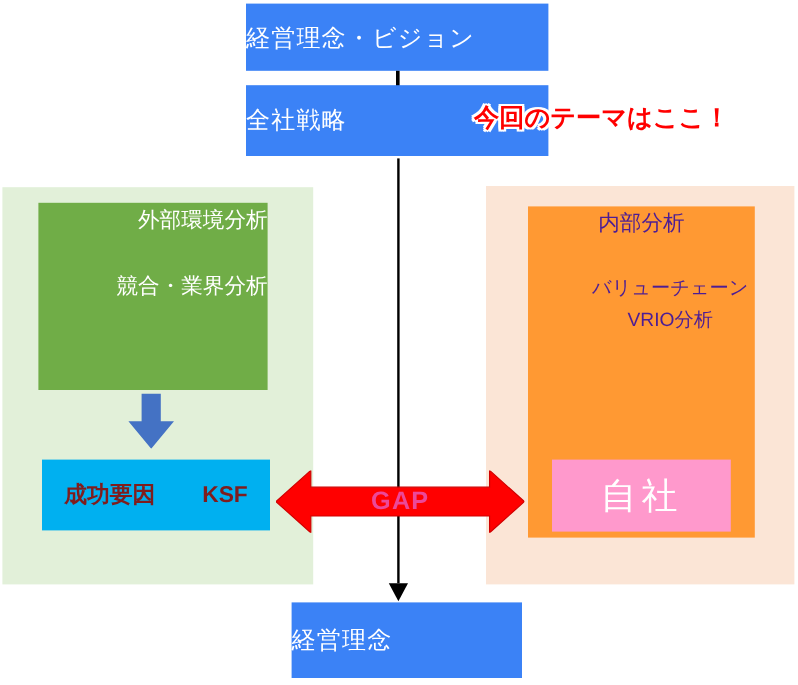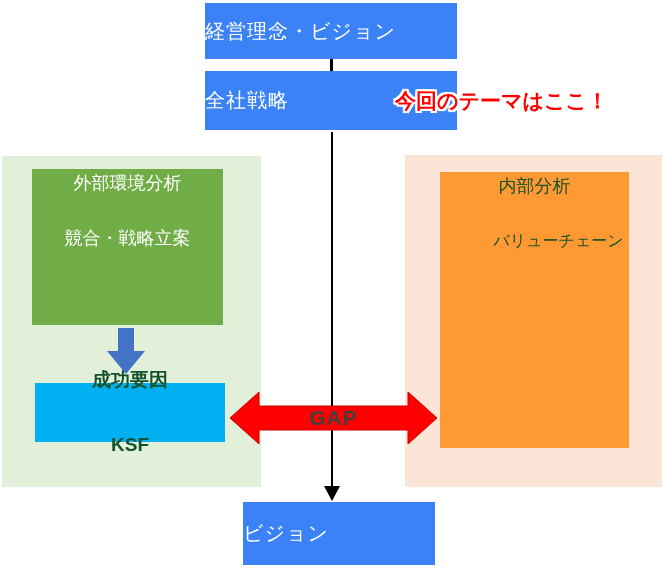--- a/index.html
+++ b/index.html
@@ -6,89 +6,93 @@
   body{font-family:"Liberation Sans","DejaVu Sans",sans-serif;background:#fff;}
   #canvas{position:relative;width:665px;height:571px;background:#ffffff;overflow:hidden;}
   .abs{position:absolute;box-sizing:border-box;}
 
   .bluebox{background:#3b82f6;color:#ffffff;display:flex;align-items:center;justify-content:flex-start;
            font-size:20px;letter-spacing:1px;}
   .panel-left{background:#E2F0D9;}
   .panel-right{background:#FBE5D6;}
 
   .greenbox{background:#70AD47;color:#fff;font-size:18px;text-align:center;}
-  .greenbox .ln{height:28px;line-height:28px;}
+  .greenbox .ln{height:28px;line-height:28px;text-align:right;}
   .greenbox .spacer{height:27px;}
 
-  .orangebox{background:#FF9933;color:#14532d;font-size:18px;text-align:center;}
+  .orangebox{background:#FF9933;color:#4c1d95;font-size:18px;text-align:center;}
   .orangebox .ln{height:29px;line-height:29px;}
   .orangebox .ln-sm{height:27px;line-height:27px;font-size:16px;margin-left:48px;}
   .orangebox .spacer{height:26px;}
 
-  .cyanbox{background:#00B0F0;color:#14532d;font-weight:bold;font-size:19px;line-height:26px;
-           display:flex;flex-direction:column;align-items:center;justify-content:center;text-align:center;gap:39px;}
+  .cyanbox{background:#00B0F0;color:#7f1d1d;font-weight:bold;font-size:19px;line-height:26px;
+           display:flex;flex-direction:row;align-items:center;justify-content:center;text-align:center;gap:39px;}
   .pinkbox{background:#FF99CC;color:#fff;font-size:30px;display:flex;align-items:center;justify-content:center;letter-spacing:4px;}
 
   .vline{background:#000;}
   .arrowhead{width:0;height:0;border-left:8px solid transparent;border-right:8px solid transparent;border-top:15px solid #000;}
 
   .annotation{color:#FF0000;font-weight:bold;font-size:21px;line-height:26px;white-space:nowrap;z-index:6;
     text-shadow:-2px -2px 0 #fff,2px -2px 0 #fff,-2px 2px 0 #fff,2px 2px 0 #fff,-2px 0 0 #fff,2px 0 0 #fff,0 -2px 0 #fff,0 2px 0 #fff;}
 
-  .gap-label{color:#404040;font-weight:bold;font-size:21px;letter-spacing:1px;display:flex;align-items:center;justify-content:center;z-index:5;}
+  .gap-label{color:#ec4899;font-weight:bold;font-size:21px;letter-spacing:1px;display:flex;align-items:center;justify-content:center;z-index:5;}
   svg{display:block;}
 </style>
 </head>
 <body>
 
 <div id="canvas">
 
   <div class="abs bluebox" style="left:205px;top:3px;width:252px;height:56px;">
     <span>経営理念・ビジョン</span>
   </div>
 
   <div class="abs vline" style="left:330px;top:59px;width:3px;height:13px;"></div>
 
   <div class="abs bluebox" style="left:205px;top:71px;width:252px;height:59px;">
     <span>全社戦略</span>
   </div>
 
-  <div class="abs annotation" style="left:395px;top:88px;">今回のテーマはここ！</div>
+  <div class="abs annotation" style="left:395px;top:88px;font-family:Liberation Mono, monospace;">今回のテーマはここ！</div>
 
   <div class="abs vline" style="left:331px;top:132px;width:2px;height:354px;z-index:1;"></div>
   <div class="abs arrowhead" style="left:324px;top:486px;z-index:1;"></div>
 
   <div class="abs panel-left" style="left:2px;top:156px;width:259px;height:331px;"></div>
 
   <div class="abs greenbox pad" style="left:32px;top:169px;width:191px;height:156px;">
     <div class="ln">外部環境分析</div>
     <div class="spacer"></div>
-    <div class="ln">競合・戦略立案</div>
+    <div class="ln">競合・業界分析</div>
   </div>
 
   <svg class="abs" style="left:106px;top:328px;z-index:2;" width="40" height="46" viewBox="0 0 40 46">
     <polygon points="12,0 28,0 28,23 39,23 20,46 1,23 12,23" fill="#4472C4"></polygon>
   </svg>
 
   <div class="abs cyanbox" style="left:35px;top:383px;width:190px;height:59px;">
     <div>成功要因</div>
     <div>KSF</div>
   </div>
 
   <div class="abs panel-right" style="left:405px;top:155px;width:257px;height:332px;"></div>
 
   <div class="abs orangebox pad" style="left:440px;top:172px;width:189px;height:276px;">
     <div class="ln">内部分析</div>
     <div class="spacer"></div>
     <div class="ln-sm">バリューチェーン</div>
+    <div class="ln-sm">VRIO分析</div>
   </div>
 
+  <div class="abs pinkbox" style="left:460px;top:383px;width:149px;height:60px;z-index:2;">
+    <span>自社</span>
+  </div>
 
   <svg class="abs" style="left:230px;top:392px;z-index:4;" width="207" height="52" viewBox="0 0 207 52">
     <polygon points="0,26 29,0 29,14 178,14 178,0 207,26 178,52 178,38 29,38 29,52" stroke="#D00000" stroke-width="1" fill="#FF0000"></polygon>
   </svg>
   <div class="abs gap-label" style="left:230px;top:392px;width:207px;height:52px;">GAP</div>
 
   <div class="abs bluebox" style="left:243px;top:502px;width:192px;height:63px;">
-    <span>ビジョン</span>
+    <span>経営理念</span>
   </div>
 
 </div>
 
 </body></html>

